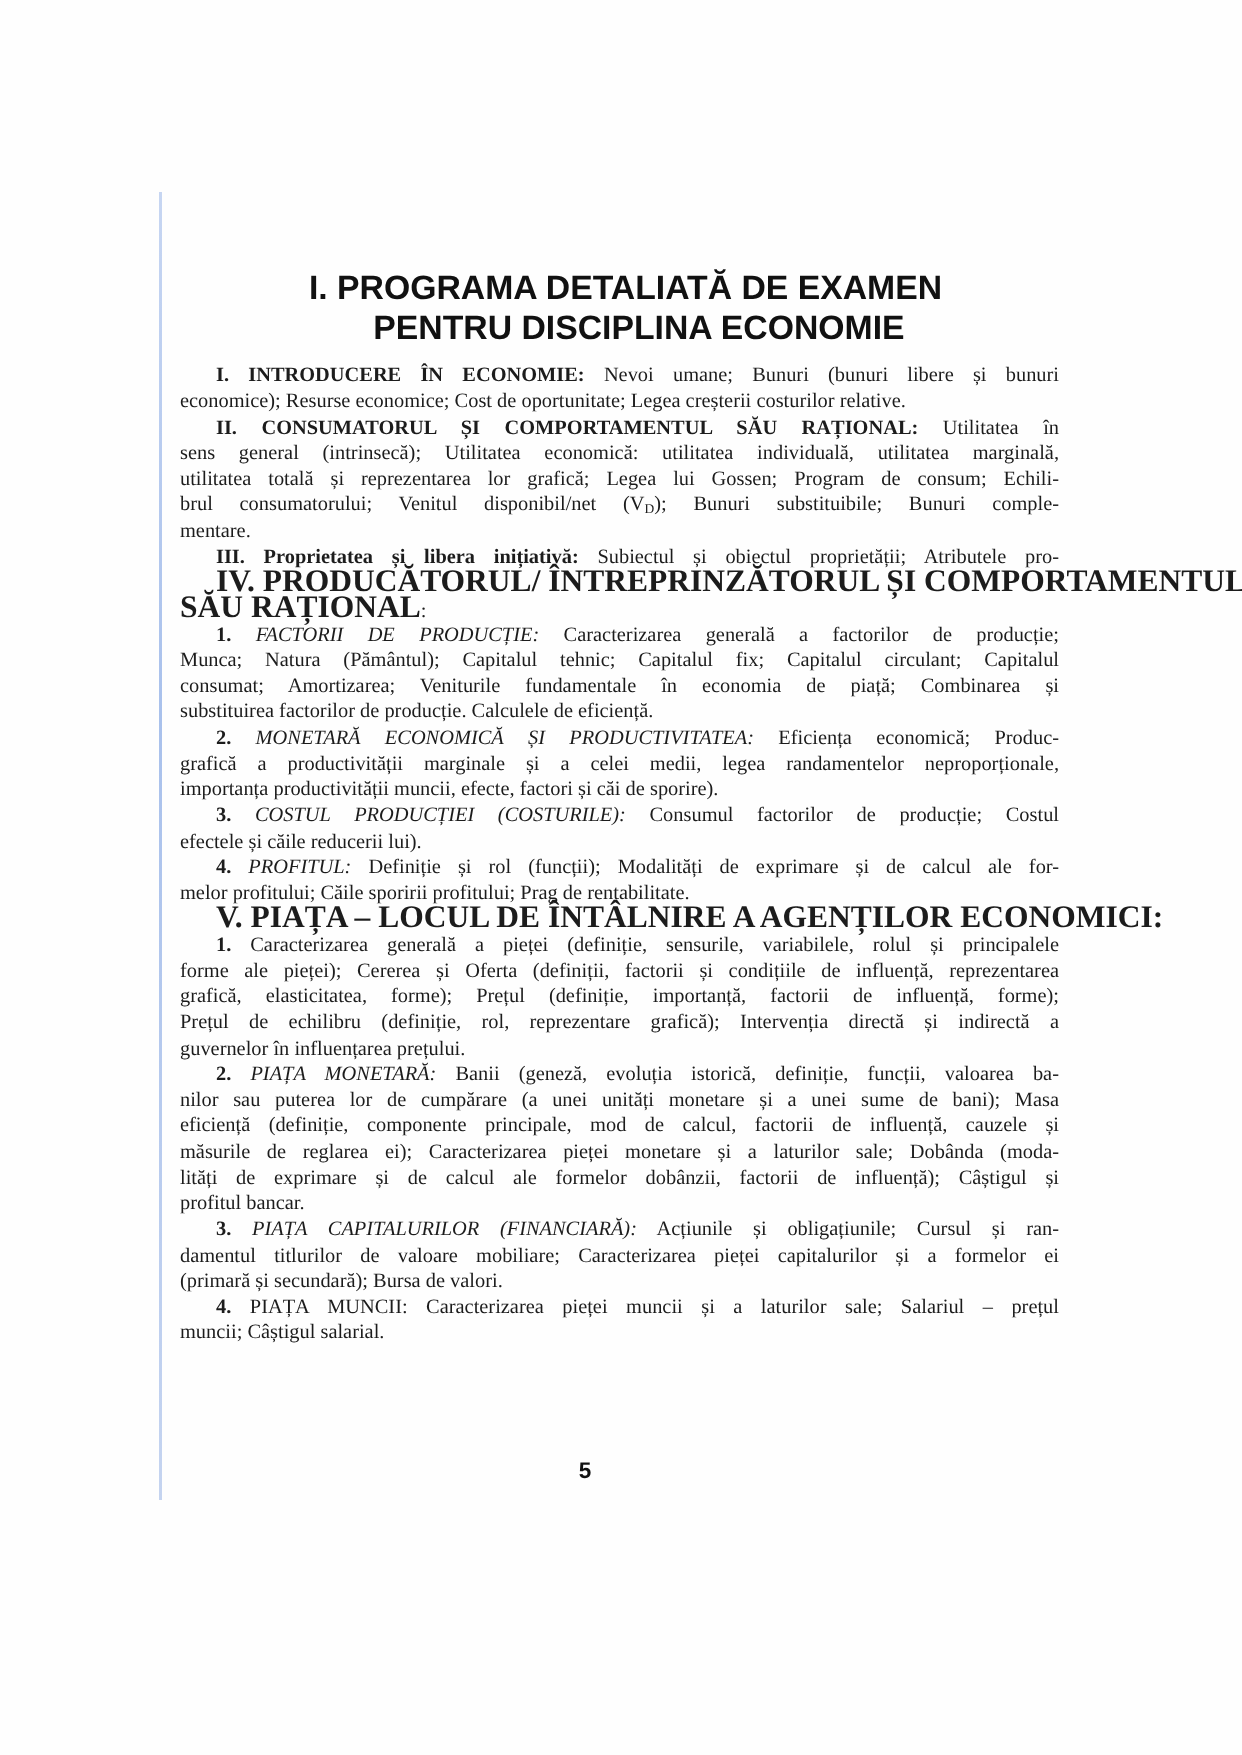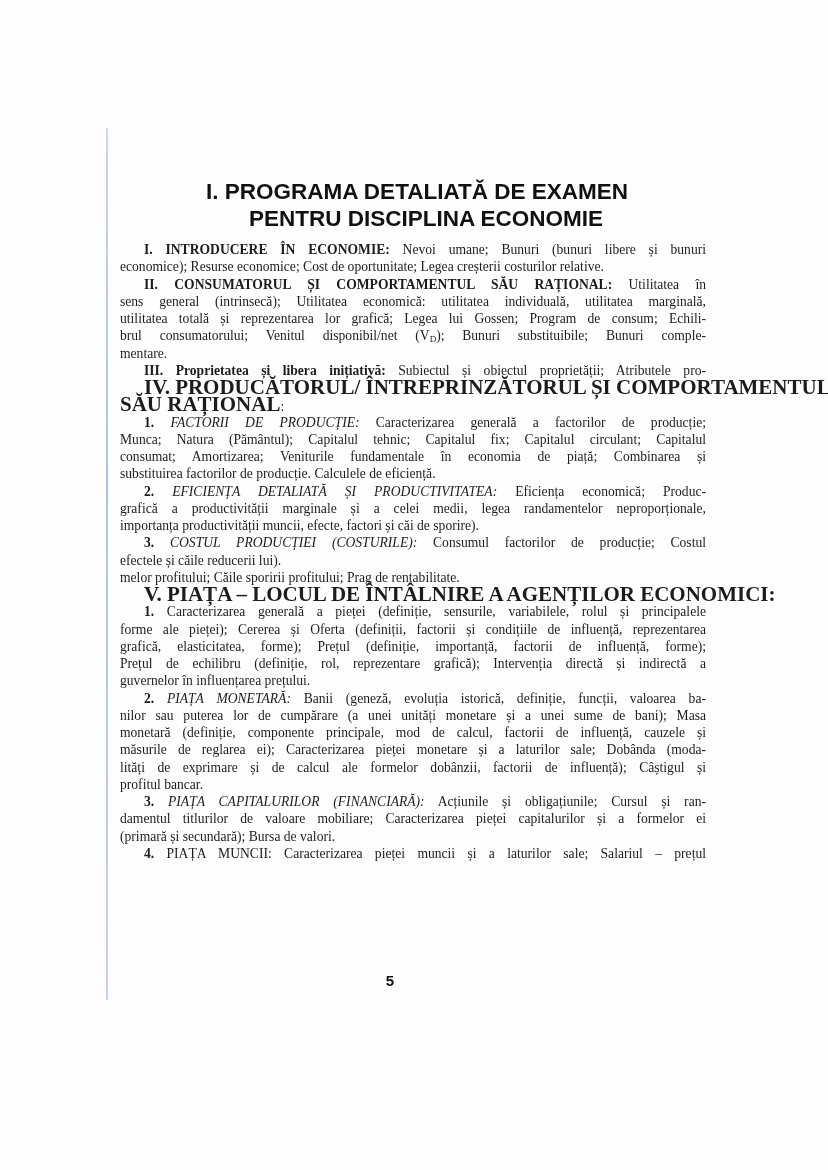--- a/index.html
+++ b/index.html
@@ -72,48 +72,50 @@
 
     <div>
       <span class="line indent big">IV. PRODUCĂTORUL/ ÎNTREPRINZĂTORUL ȘI COMPORTAMENTUL</span>
       <span class="line last"><span class="big">SĂU RAȚIONAL</span><span>:</span></span>
 
       <span class="line indent"><span class="b">1.</span><span class="i"> FACTORII DE PRODUCȚIE:</span><span> Caracterizarea generală a factorilor de producție;</span></span>
       <span class="line">Munca; Natura (Pământul); Capitalul tehnic; Capitalul fix; Capitalul circulant; Capitalul</span>
       <span class="line">consumat; Amortizarea; Veniturile fundamentale în economia de piață; Combinarea și</span>
       <span class="line last">substituirea factorilor de producție. Calculele de eficiență.</span>
 
-      <span class="line indent"><span class="b">2.</span><span class="i"> EFICIENȚA DETALIATĂ ȘI PRODUCTIVITATEA:</span><span> Eficiența economică; Produc-</span></span>
+      <span class="line indent"><span class="b">2.</span><span class="i"> MONETARĂ ECONOMICĂ ȘI PRODUCTIVITATEA:</span><span> Eficiența economică; Produc-</span></span>
       <span class="line">grafică a productivității marginale și a celei medii, legea randamentelor neproporționale,</span>
       <span class="line last">importanța productivității muncii, efecte, factori și căi de sporire).</span>
 
       <span class="line indent"><span class="b">3.</span><span class="i"> COSTUL PRODUCȚIEI (COSTURILE):</span><span> Consumul factorilor de producție; Costul</span></span>
       <span class="line last">efectele și căile reducerii lui).</span>
 
+      <span class="line indent"><span class="b">4.</span><span class="i"> PROFITUL:</span><span> Definiție și rol (funcții); Modalități de exprimare și de calcul ale for-</span></span>
       <span class="line last">melor profitului; Căile sporirii profitului; Prag de rentabilitate.</span>
     </div>
 
     <div>
       <span class="line indent last big">V. PIAȚA – LOCUL DE ÎNTÂLNIRE A AGENȚILOR ECONOMICI:</span>
 
       <span class="line indent"><span class="b">1.</span><span> Caracterizarea generală a pieței (definiție, sensurile, variabilele, rolul și principalele</span></span>
       <span class="line">forme ale pieței); Cererea și Oferta (definiții, factorii și condițiile de influență, reprezentarea</span>
       <span class="line">grafică, elasticitatea, forme); Prețul (definiție, importanță, factorii de influență, forme);</span>
       <span class="line">Prețul de echilibru (definiție, rol, reprezentare grafică); Intervenția directă și indirectă a</span>
       <span class="line last">guvernelor în influențarea prețului.</span>
 
       <span class="line indent"><span class="b">2.</span><span class="i"> PIAȚA MONETARĂ:</span><span> Banii (geneză, evoluția istorică, definiție, funcții, valoarea ba-</span></span>
       <span class="line">nilor sau puterea lor de cumpărare (a unei unități monetare și a unei sume de bani); Masa</span>
-      <span class="line">monetară (definiție,  componente principale, mod de calcul, factorii de influență, cauzele și</span>
+      <span class="line">eficiență (definiție,  componente principale, mod de calcul, factorii de influență, cauzele și</span>
       <span class="line">măsurile de reglarea ei); Caracterizarea pieței monetare și a laturilor sale; Dobânda (moda-</span>
       <span class="line">lități de exprimare și de calcul ale formelor dobânzii, factorii de influență); Câștigul și</span>
       <span class="line last">profitul bancar.</span>
 
       <span class="line indent"><span class="b">3.</span><span class="i"> PIAȚA CAPITALURILOR (FINANCIARĂ):</span><span> Acțiunile și obligațiunile; Cursul și ran-</span></span>
       <span class="line">damentul titlurilor de valoare mobiliare; Caracterizarea pieței capitalurilor și a formelor ei</span>
       <span class="line last">(primară și secundară); Bursa de valori.</span>
 
       <span class="line indent"><span class="b">4.</span><span> PIAȚA MUNCII:</span><span> Caracterizarea pieței muncii și a laturilor sale; Salariul – prețul</span></span>
+      <span class="line last">muncii; Câștigul salarial.</span>
     </div>
   </div>
 
   <div class="page-number">5</div>
 </div>
 
 </body></html>

